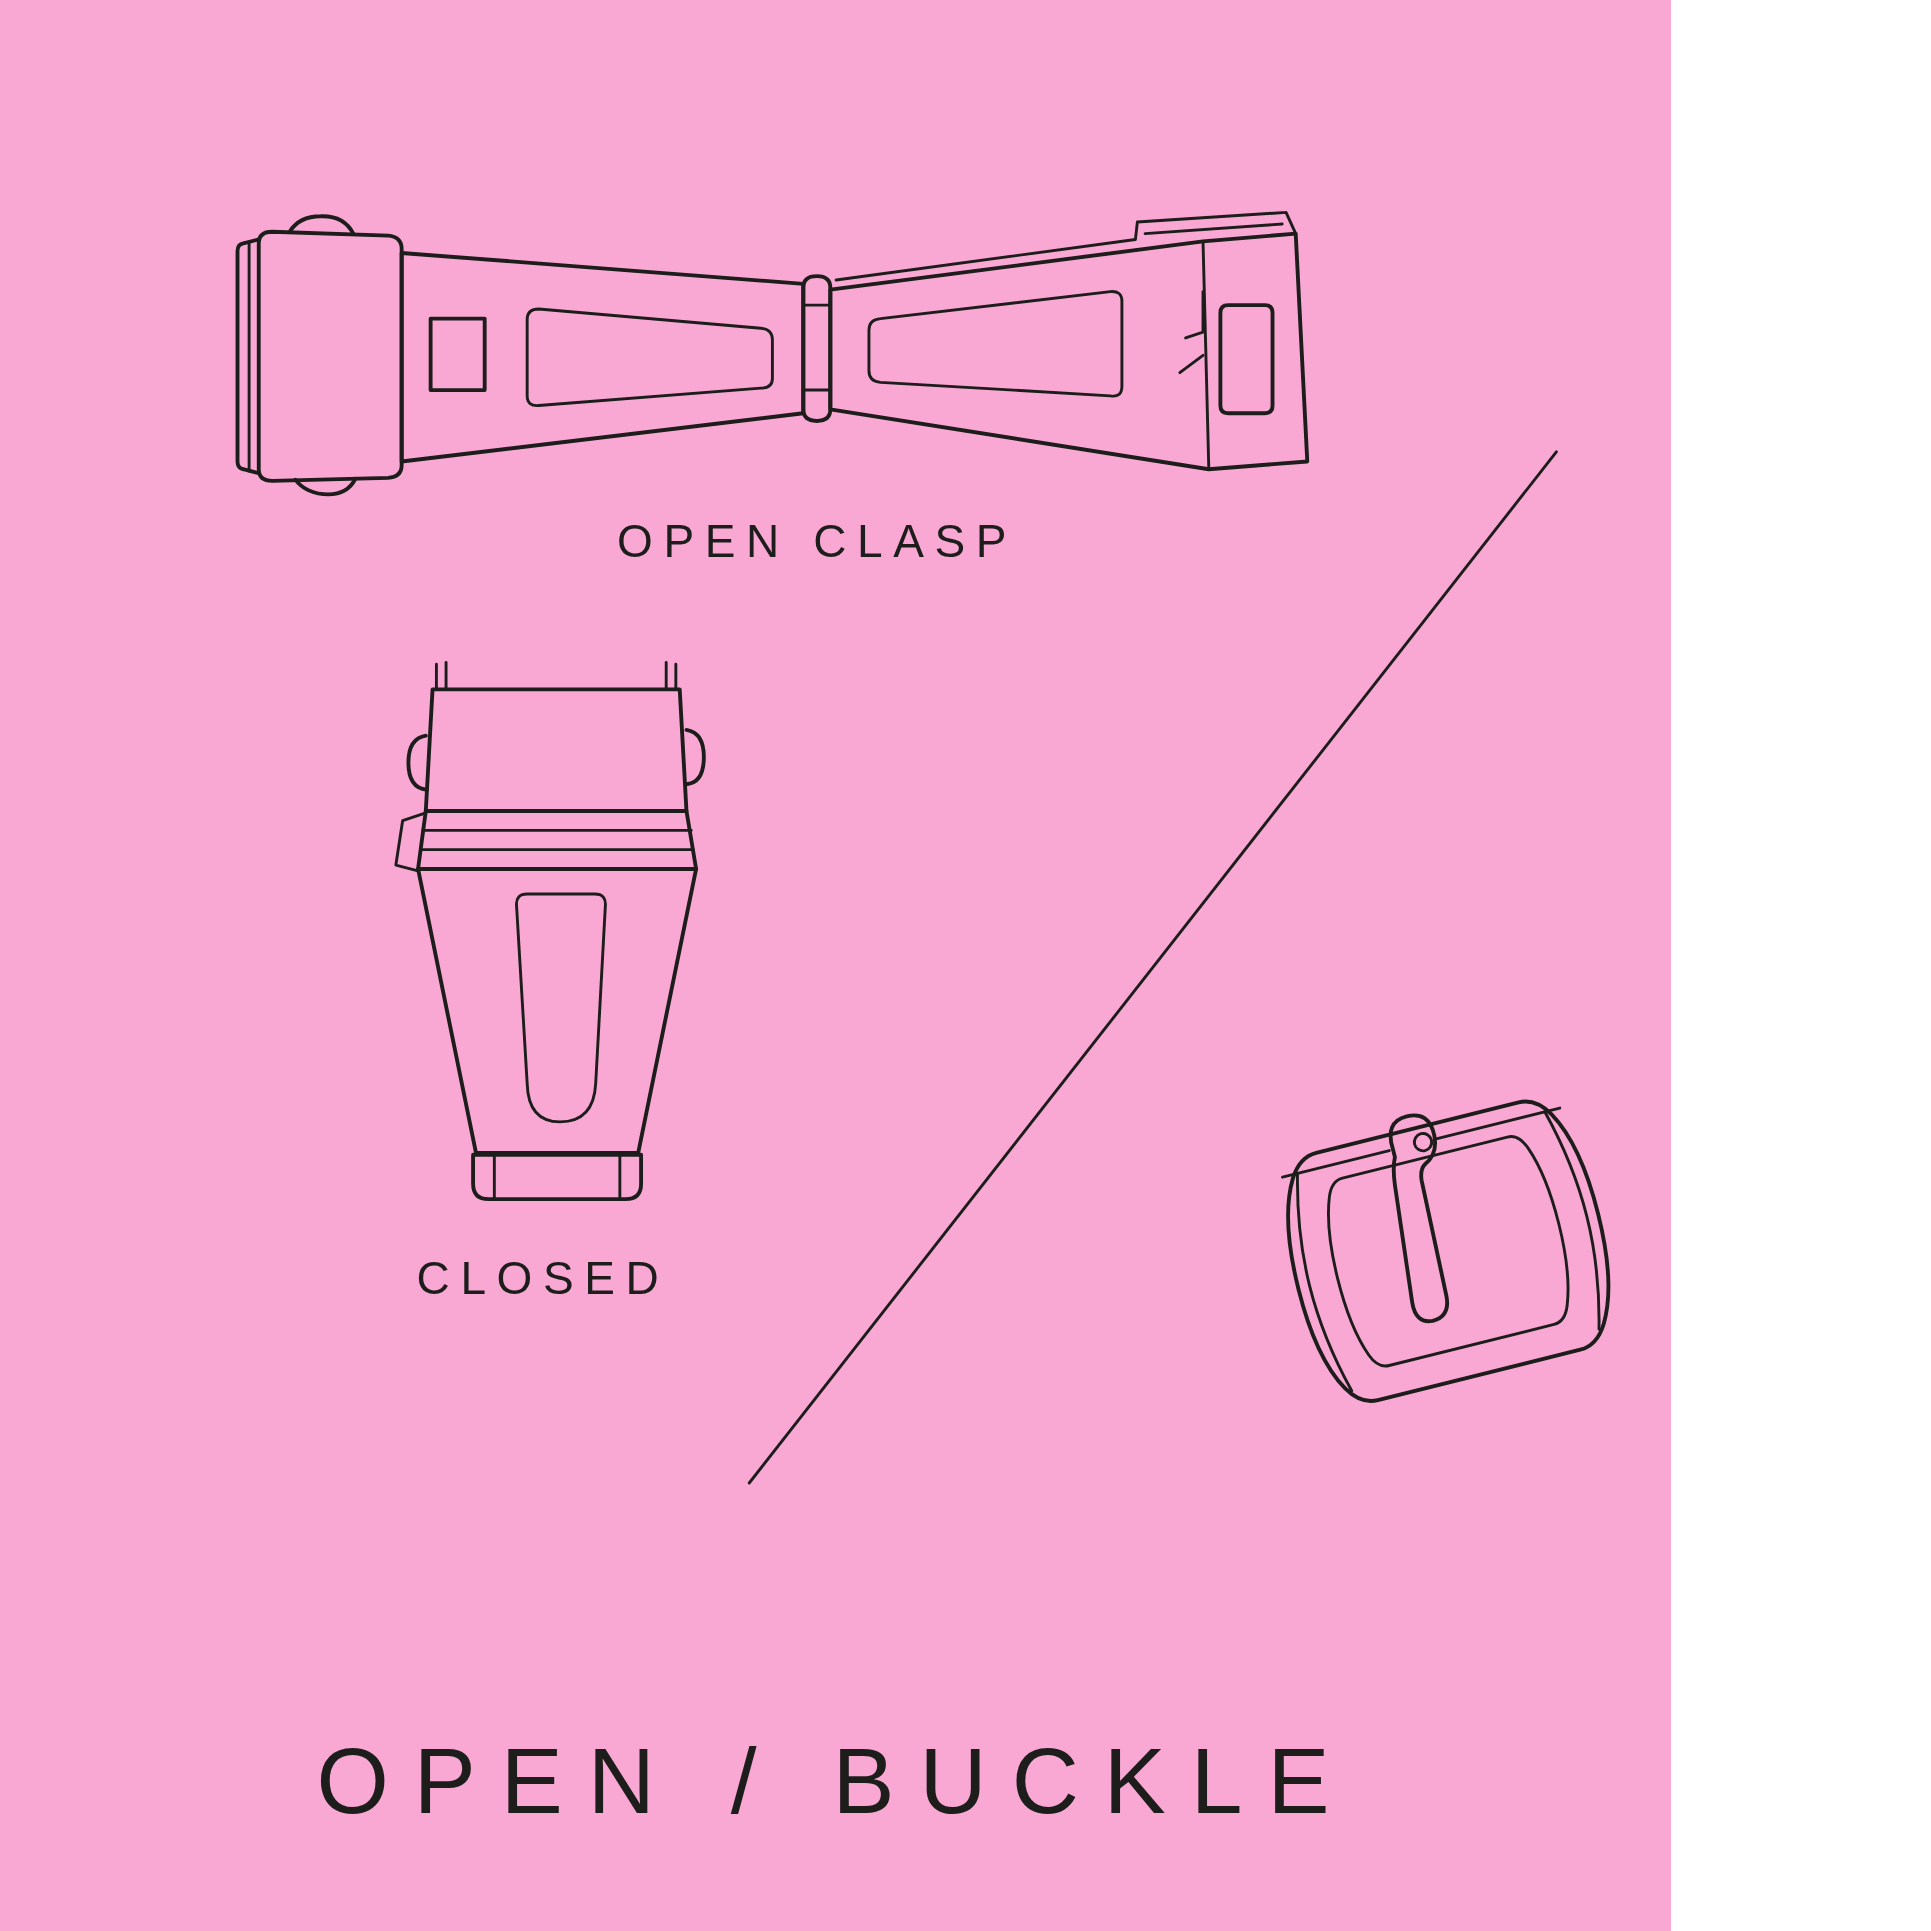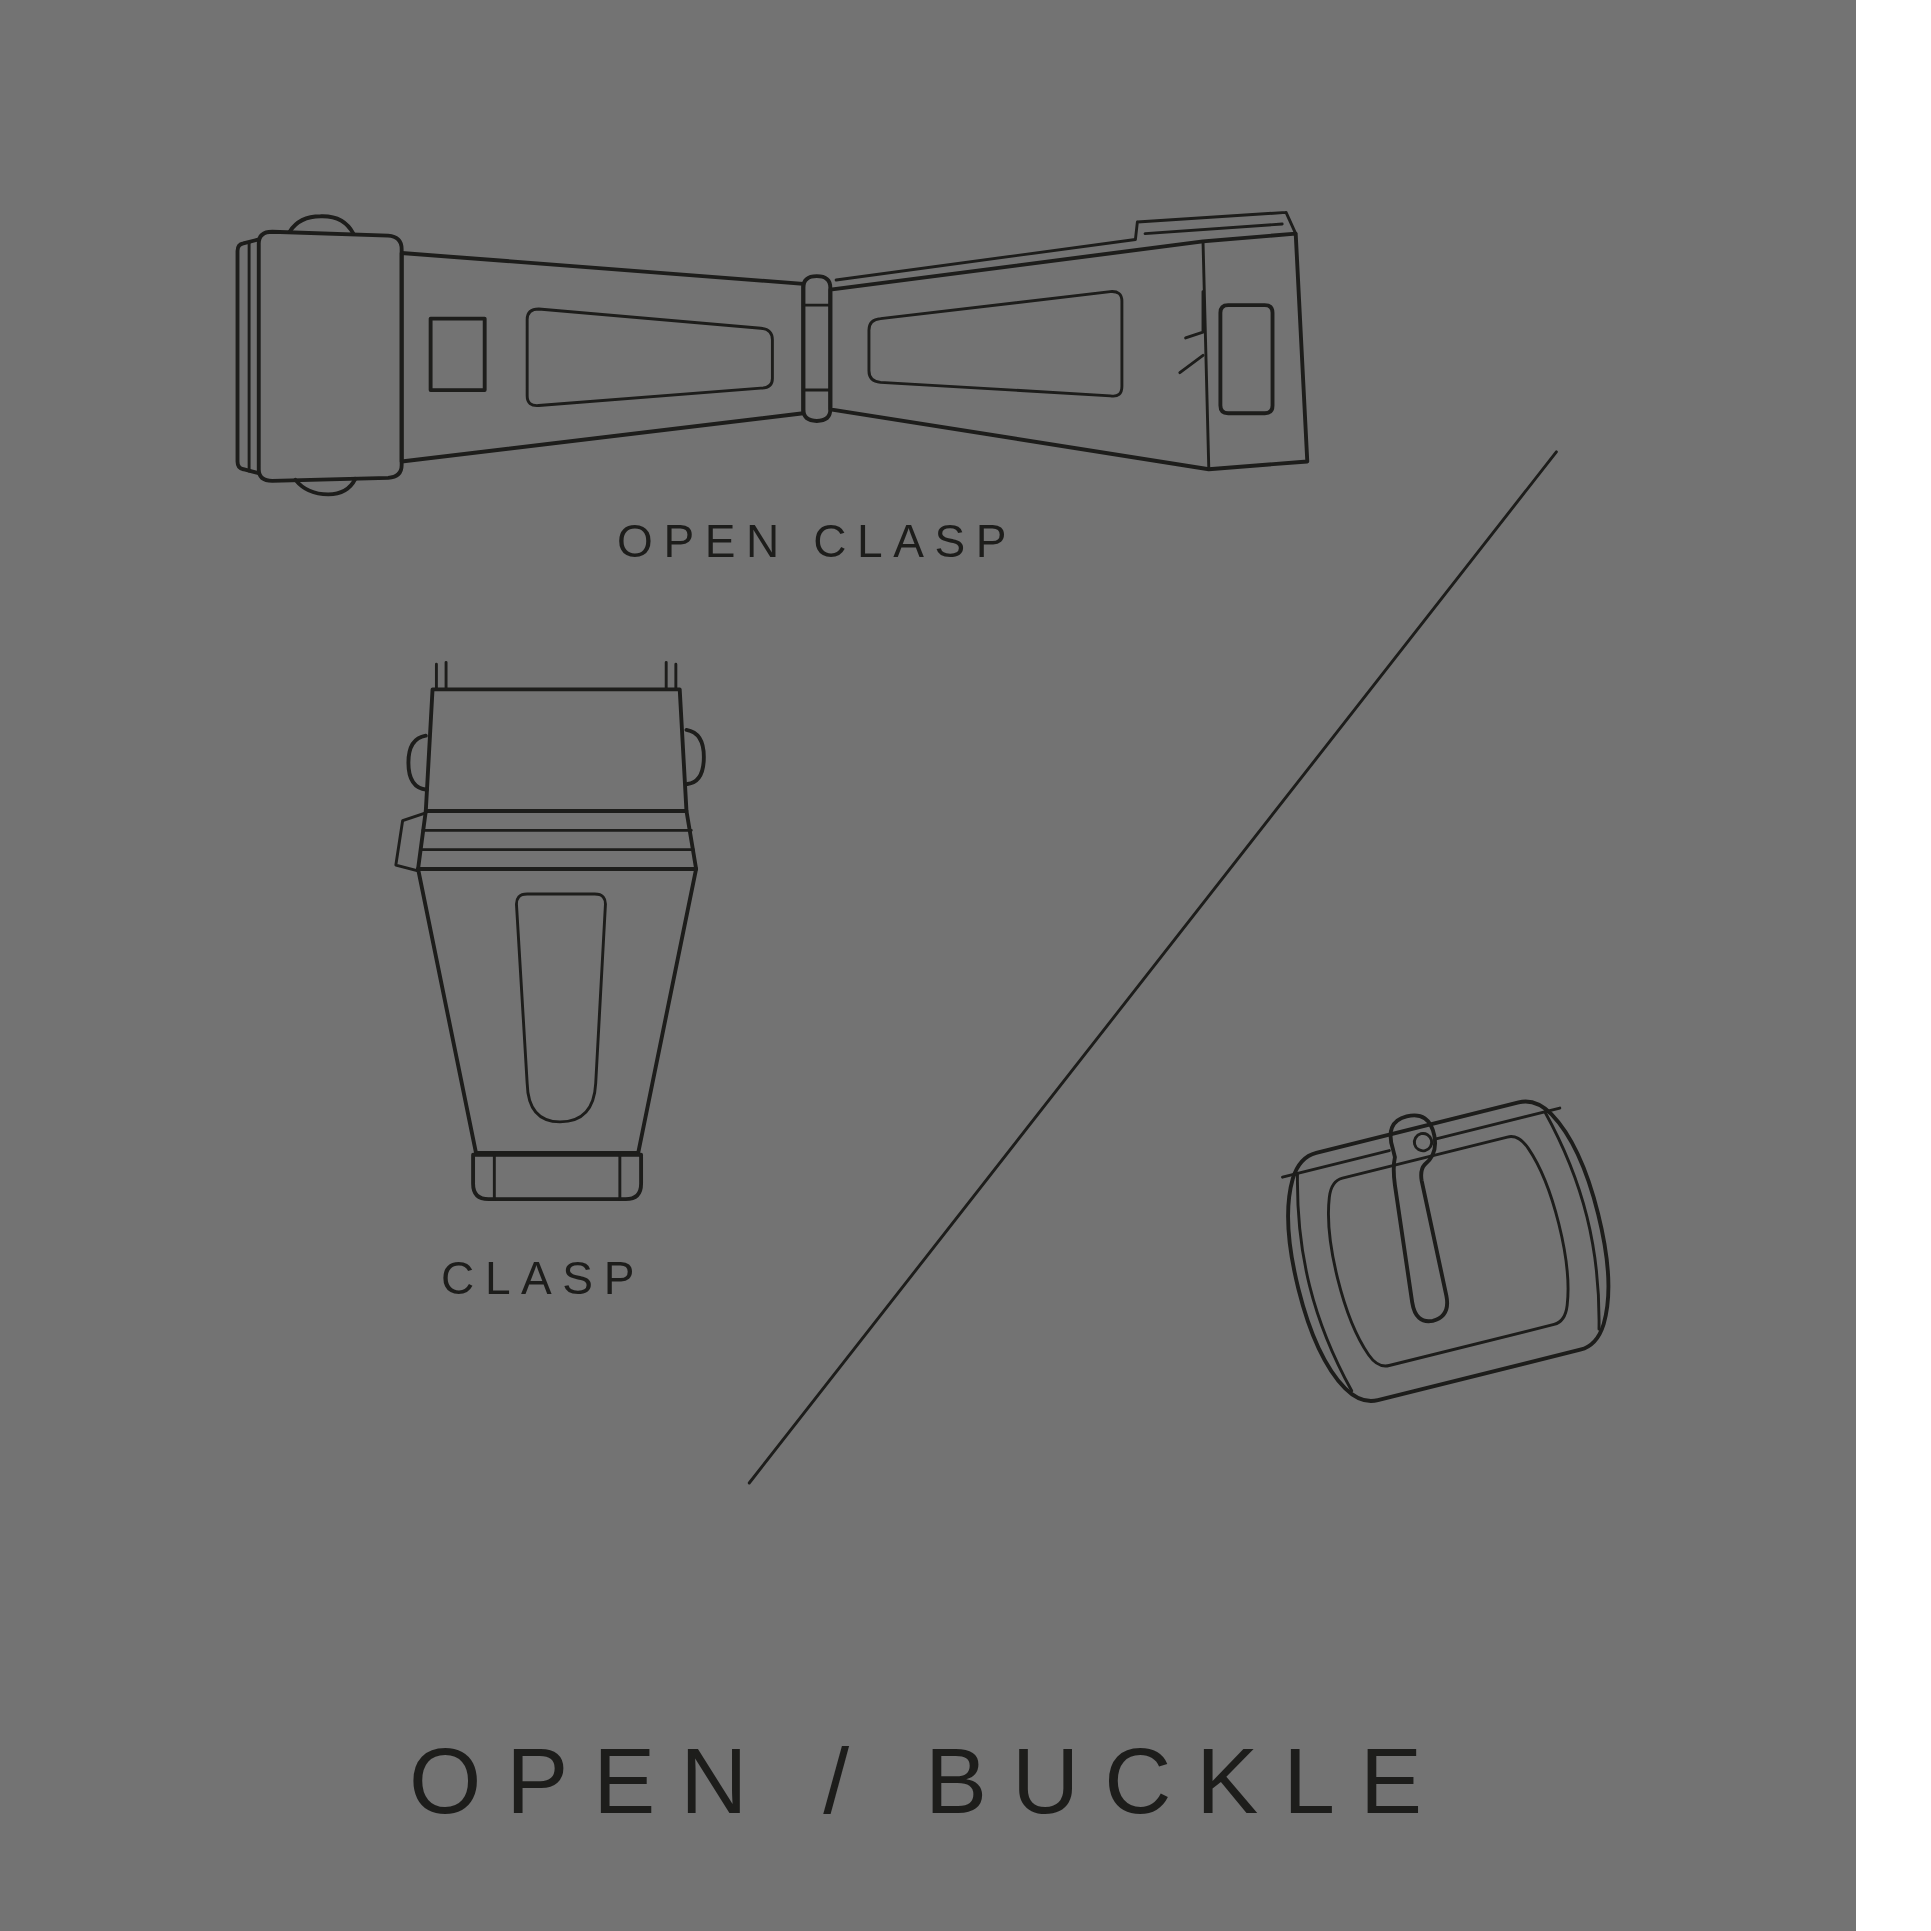--- a/index.html
+++ b/index.html
@@ -1,19 +1,19 @@
 <!DOCTYPE html>
 <html><head>
 <meta charset="utf-8">
 <style>
   html,body{margin:0;padding:0;background:#ffffff;}
   .canvas{
     position:relative;
-    width:1856px;height:1931px;
-    background:#737373;
+    width:1671px;height:1931px;
+    background:#f9a8d4;
     font-family:"Liberation Sans", sans-serif;
     color:#1d1d1b;
     overflow:hidden;
   }
   .art{position:absolute;left:0;top:0;width:1931px;height:1931px;}
   .caption{
     position:absolute;
     transform:translateX(-50%);
     white-space:nowrap;
     font-size:46px;
@@ -96,18 +96,18 @@
 
       <path d="M1352,1180 L1466,1180 M1516,1180 L1648,1180" stroke-width="3"></path>
       <circle cx="1502" cy="1180" r="9" stroke-width="3"></circle>
 
       <path d="M1470,1180 Q1468,1150 1492,1150 Q1516,1150 1515,1176 Q1514,1196 1498,1203 Q1492,1207 1491,1218 L1487,1340 Q1486,1362 1467,1362 Q1449,1361 1451,1338 L1463,1216 Q1465,1198 1470,1188 Z"></path>
     </g>
   </svg>
 
   <div class="caption caption-open">OPEN CLASP</div>
 
-  <div class="caption caption-closed">CLASP</div>
+  <div class="caption caption-closed">CLOSED</div>
 
   <div class="page-title">OPEN / BUCKLE</div>
 
 </div>
 
 
 </body></html>

